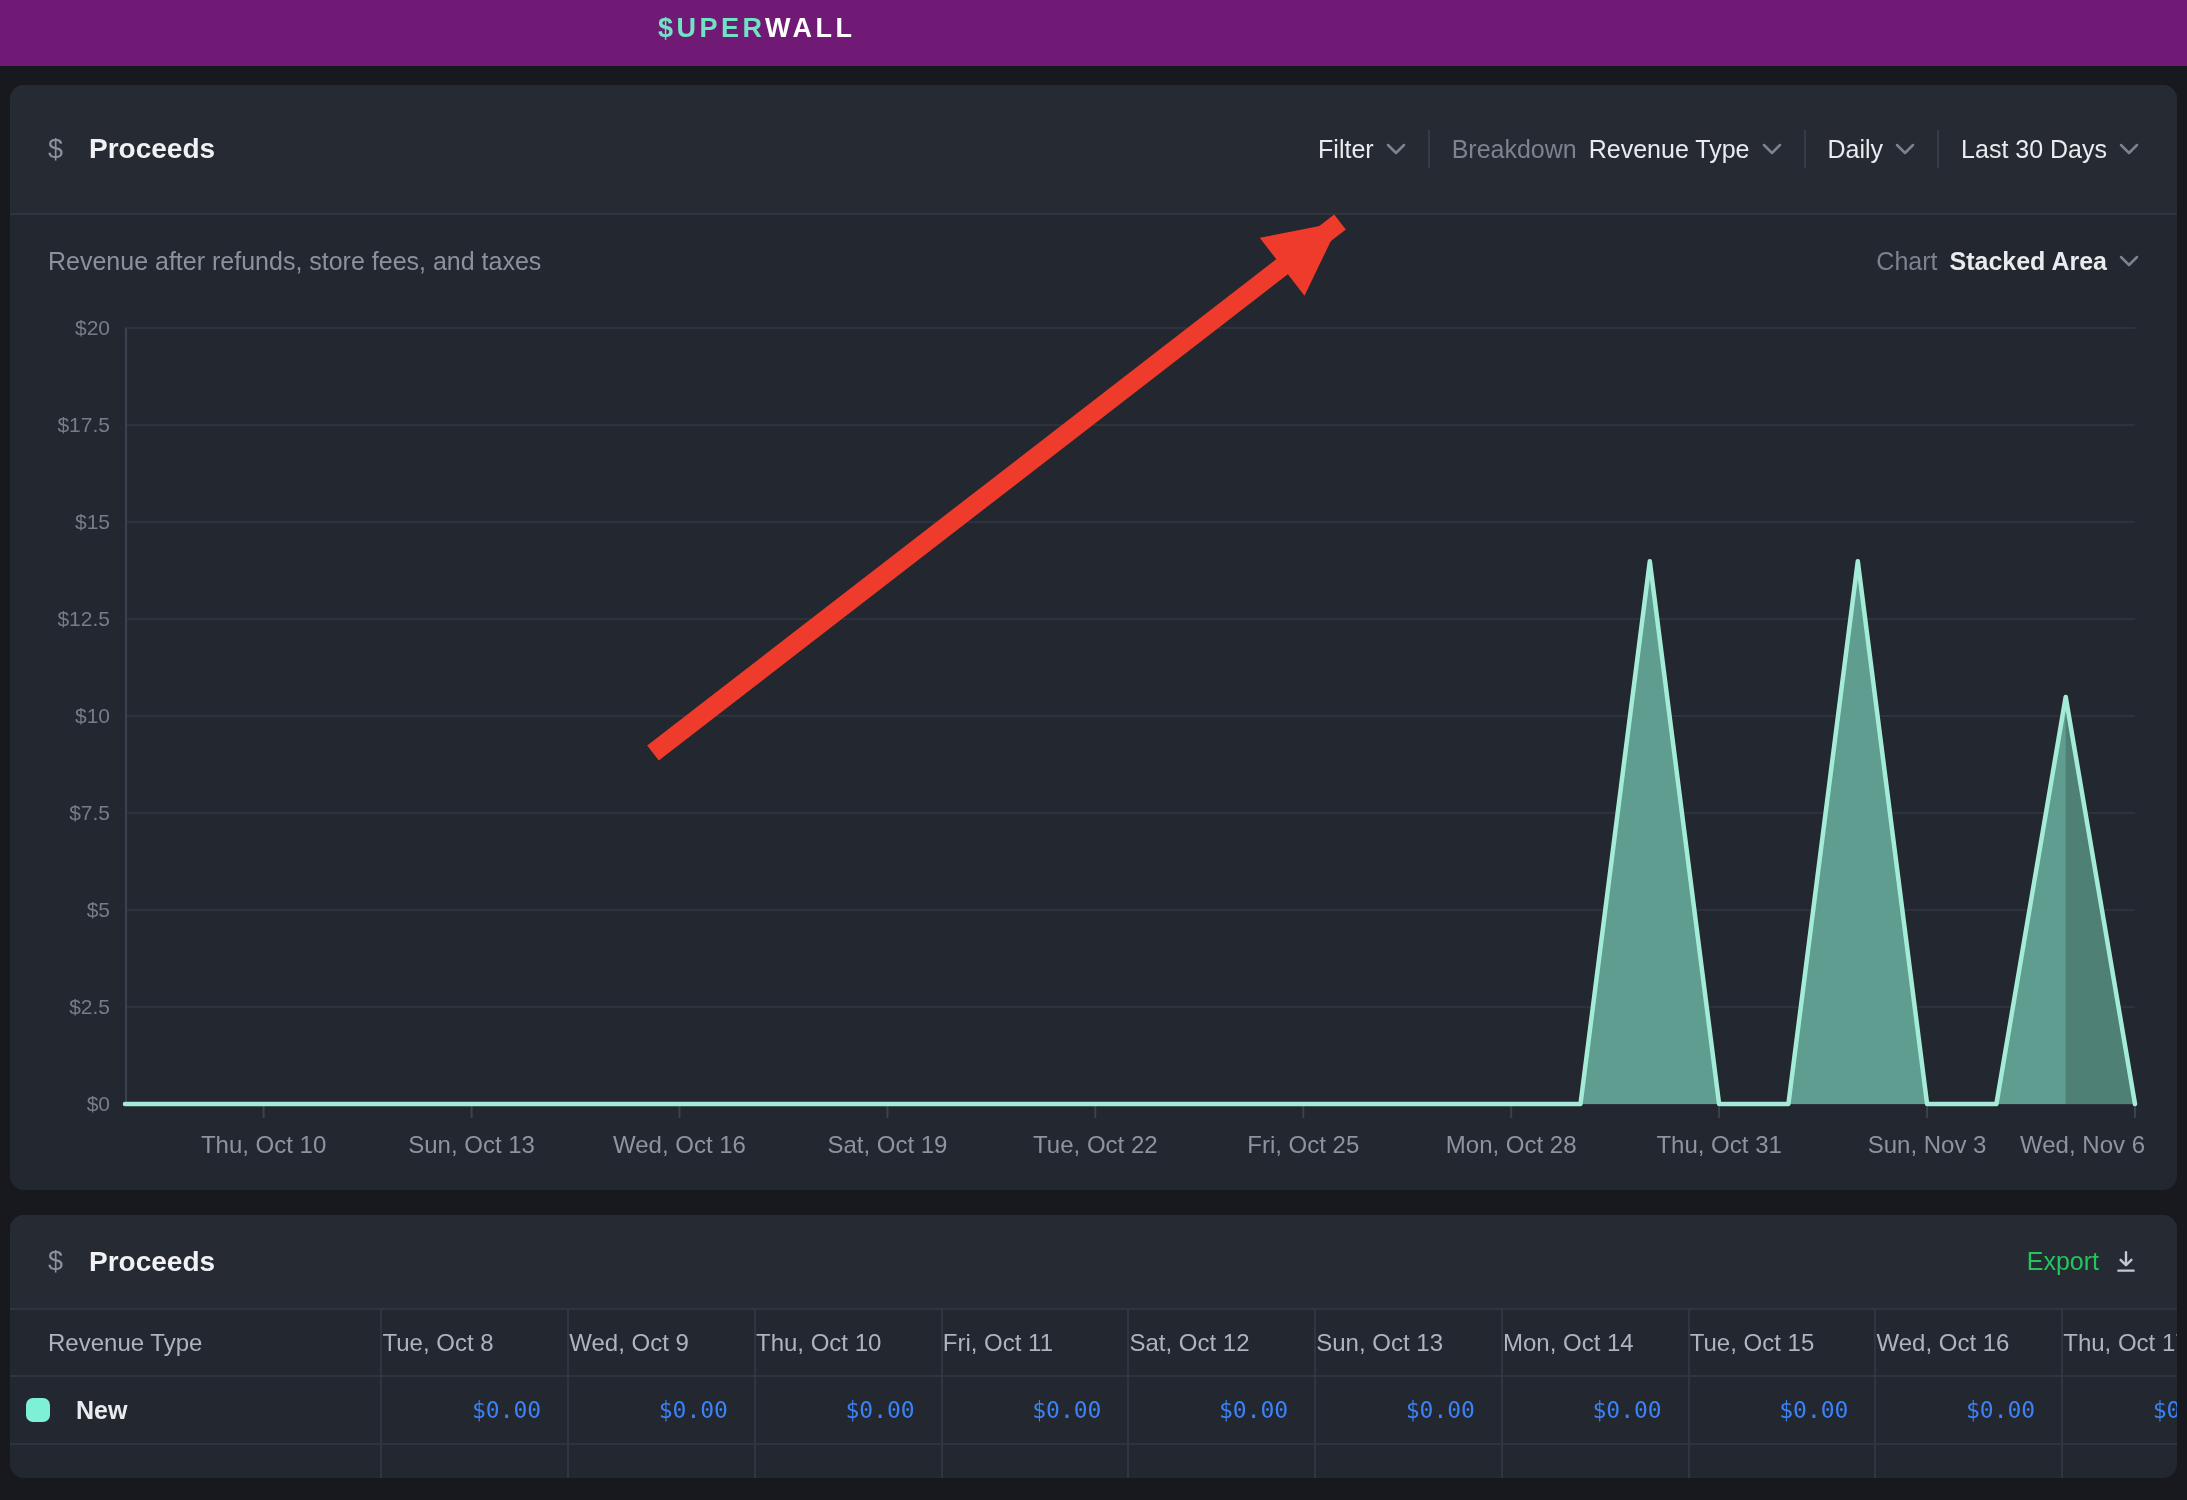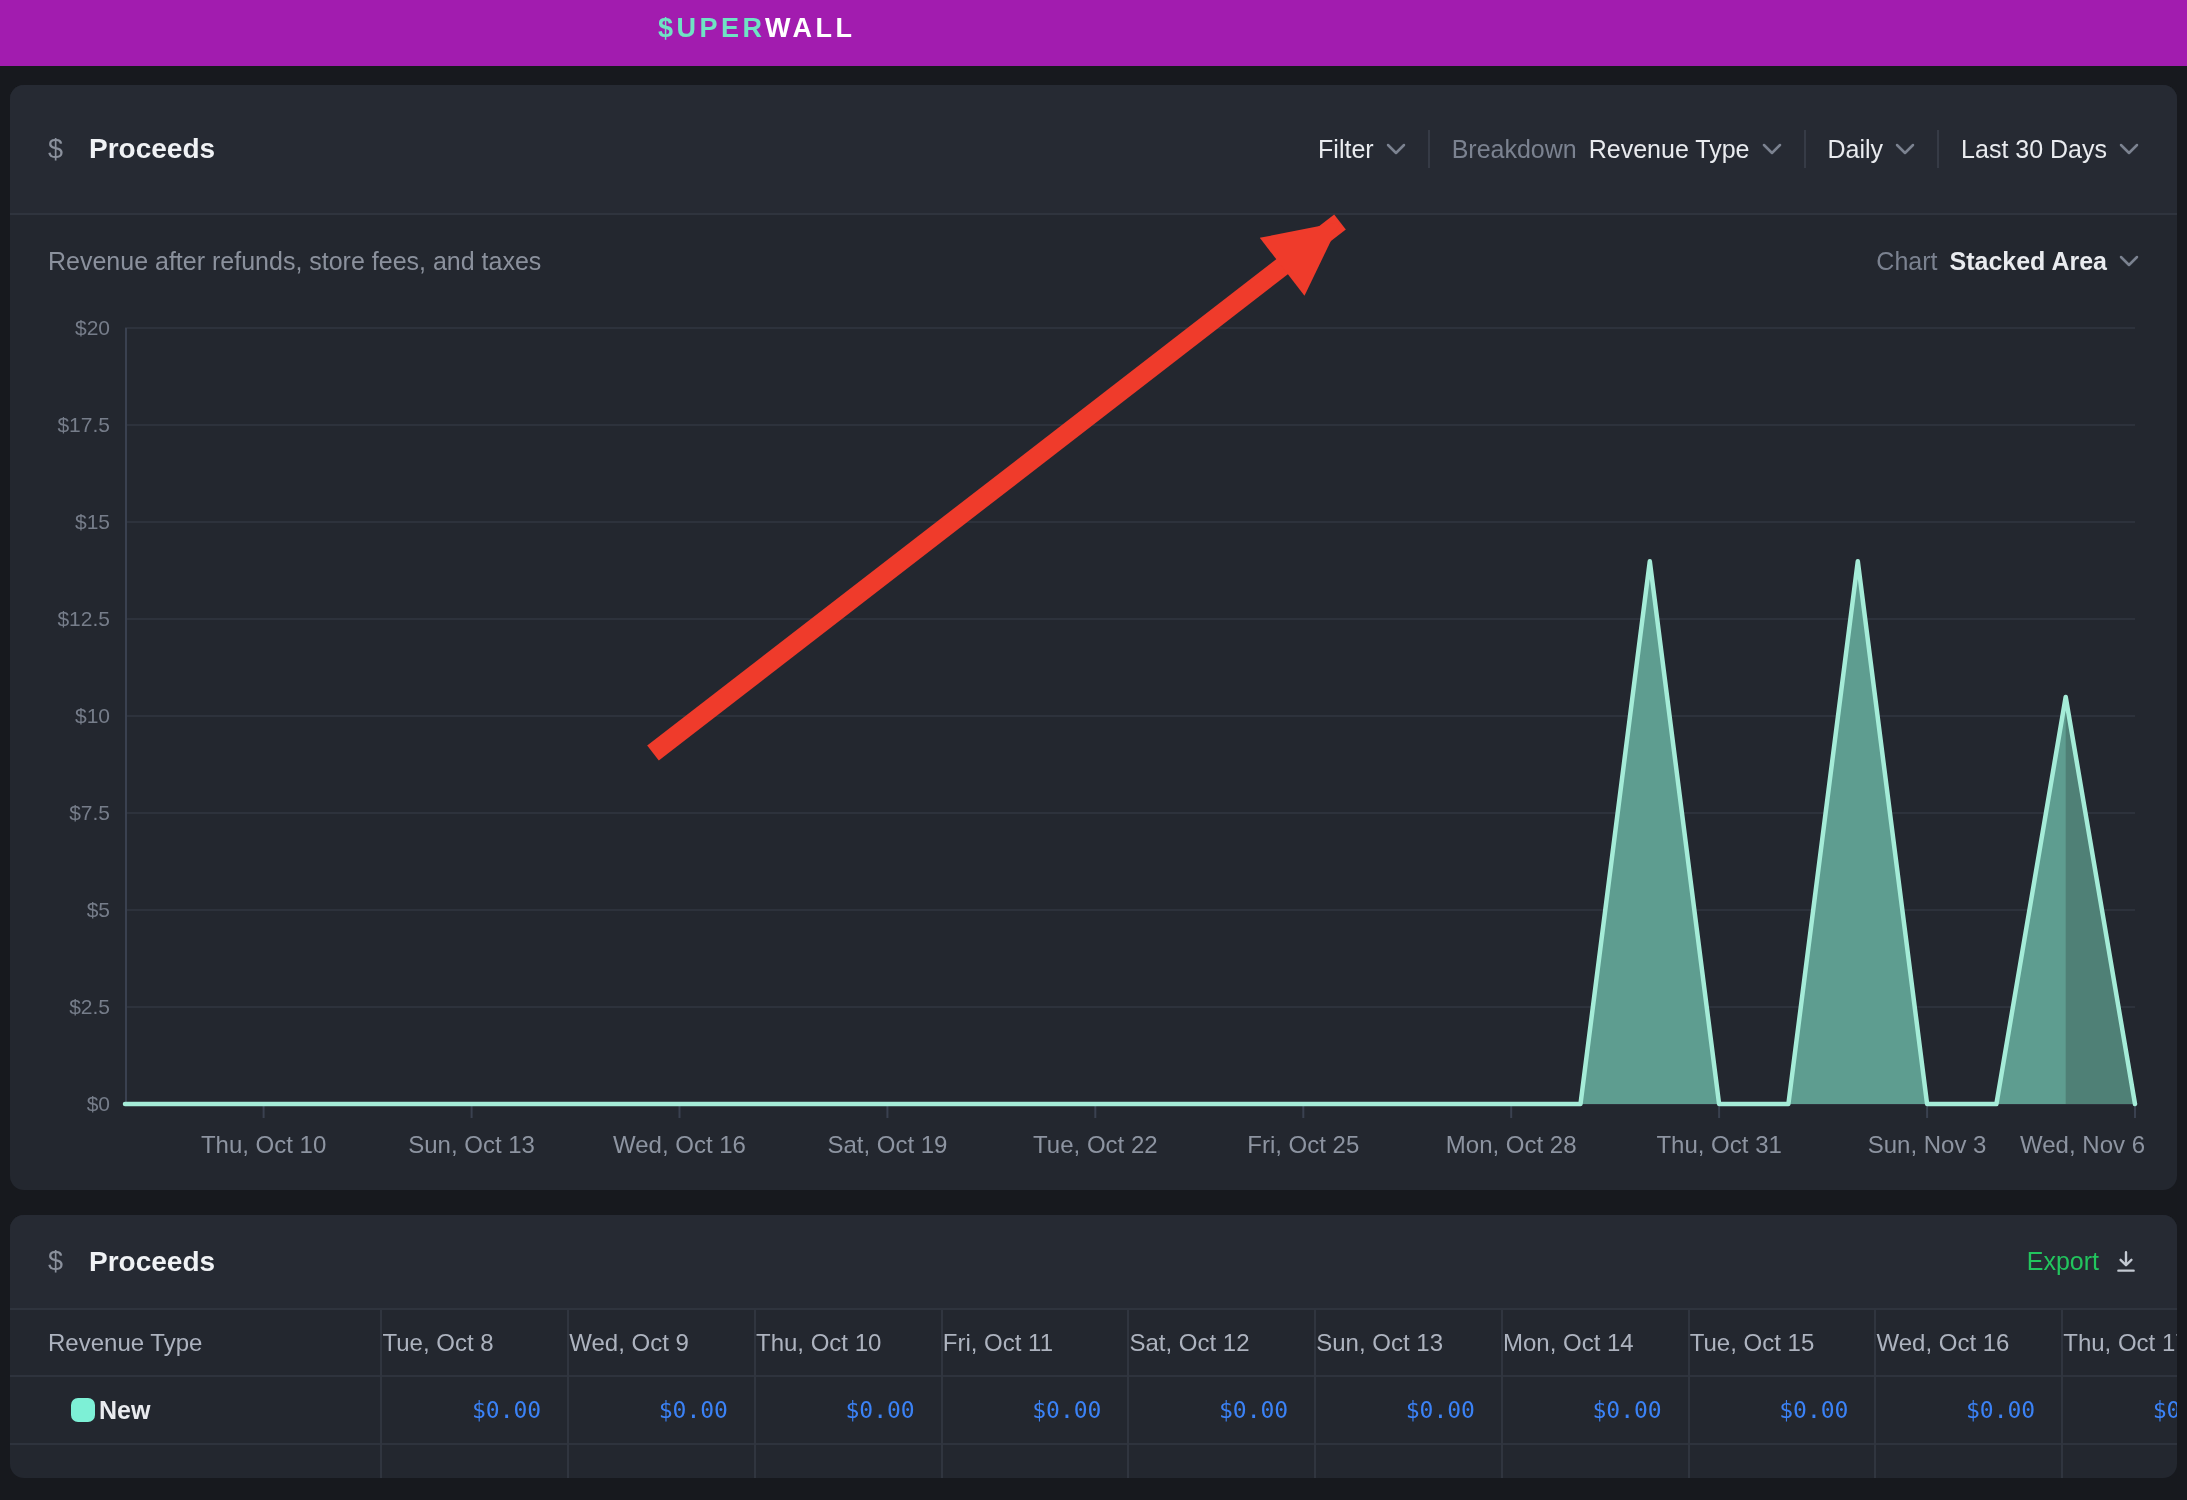--- a/index.html
+++ b/index.html
@@ -5,21 +5,21 @@
   * { box-sizing: border-box; margin: 0; padding: 0; }
   html,body { width:2187px; height:1500px; overflow:hidden; }
   body {
     background:#17191e;
     font-family:"Liberation Sans", sans-serif;
     color:#e9ebef;
     position:relative;
   }
   #topbar {
     position:absolute; left:0; top:0; width:2187px; height:66px;
-    background:#a21caf;
+    background:#701a75;
   }
   #logo {
     position:absolute; left:658px; top:13px;
     font-size:27px; font-weight:800; letter-spacing:3.5px;
     cursor:pointer;
   }
   .card {
     position:absolute; background:#23272f; border-radius:14px; overflow:hidden;
   }
   #chart-card { left:10px; top:85px; width:2167px; height:1105px; }
@@ -58,21 +58,21 @@
   #ptable th, #ptable td { border-right:2px solid #30353f; overflow:hidden; }
   #ptable tr.hdr { height:66px; border-bottom:2px solid #2e333d; }
   #ptable tr.hdr th { font-weight:400; color:#adb3bf; text-align:left; padding-right:26px; white-space:nowrap; }
   #ptable tr.hdr th.first { text-align:left; padding-left:38px; }
   #ptable tr.datarow { height:68px; border-bottom:2px solid #2e333d; }
   #ptable td.tval {
     font-family:"DejaVu Sans Mono", monospace; font-size:23px;
     color:#3b82f6; text-align:right; padding-right:26px; white-space:nowrap;
   }
   #ptable tr.spacer { height:60px; }
-  .rowlabel { display:flex; align-items:center; gap:4px; padding-left:61px; }
+  .rowlabel { display:flex; align-items:center; gap:26px; padding-left:16px; }
   .swatch { width:24px; height:24px; border-radius:7px; flex:0 0 auto; }
   .rowname { color:#e9ebef; font-size:25px; font-weight:600; }
   #export-btn { display:flex; align-items:center; gap:14px; font-size:25px; color:#22c55e; cursor:pointer; }
   #arrow-overlay { position:absolute; left:0; top:0; width:2187px; height:1500px; pointer-events:none; z-index:50; }
 </style>
 </head>
 <body>
 
 <div id="topbar">
   <div id="logo">

